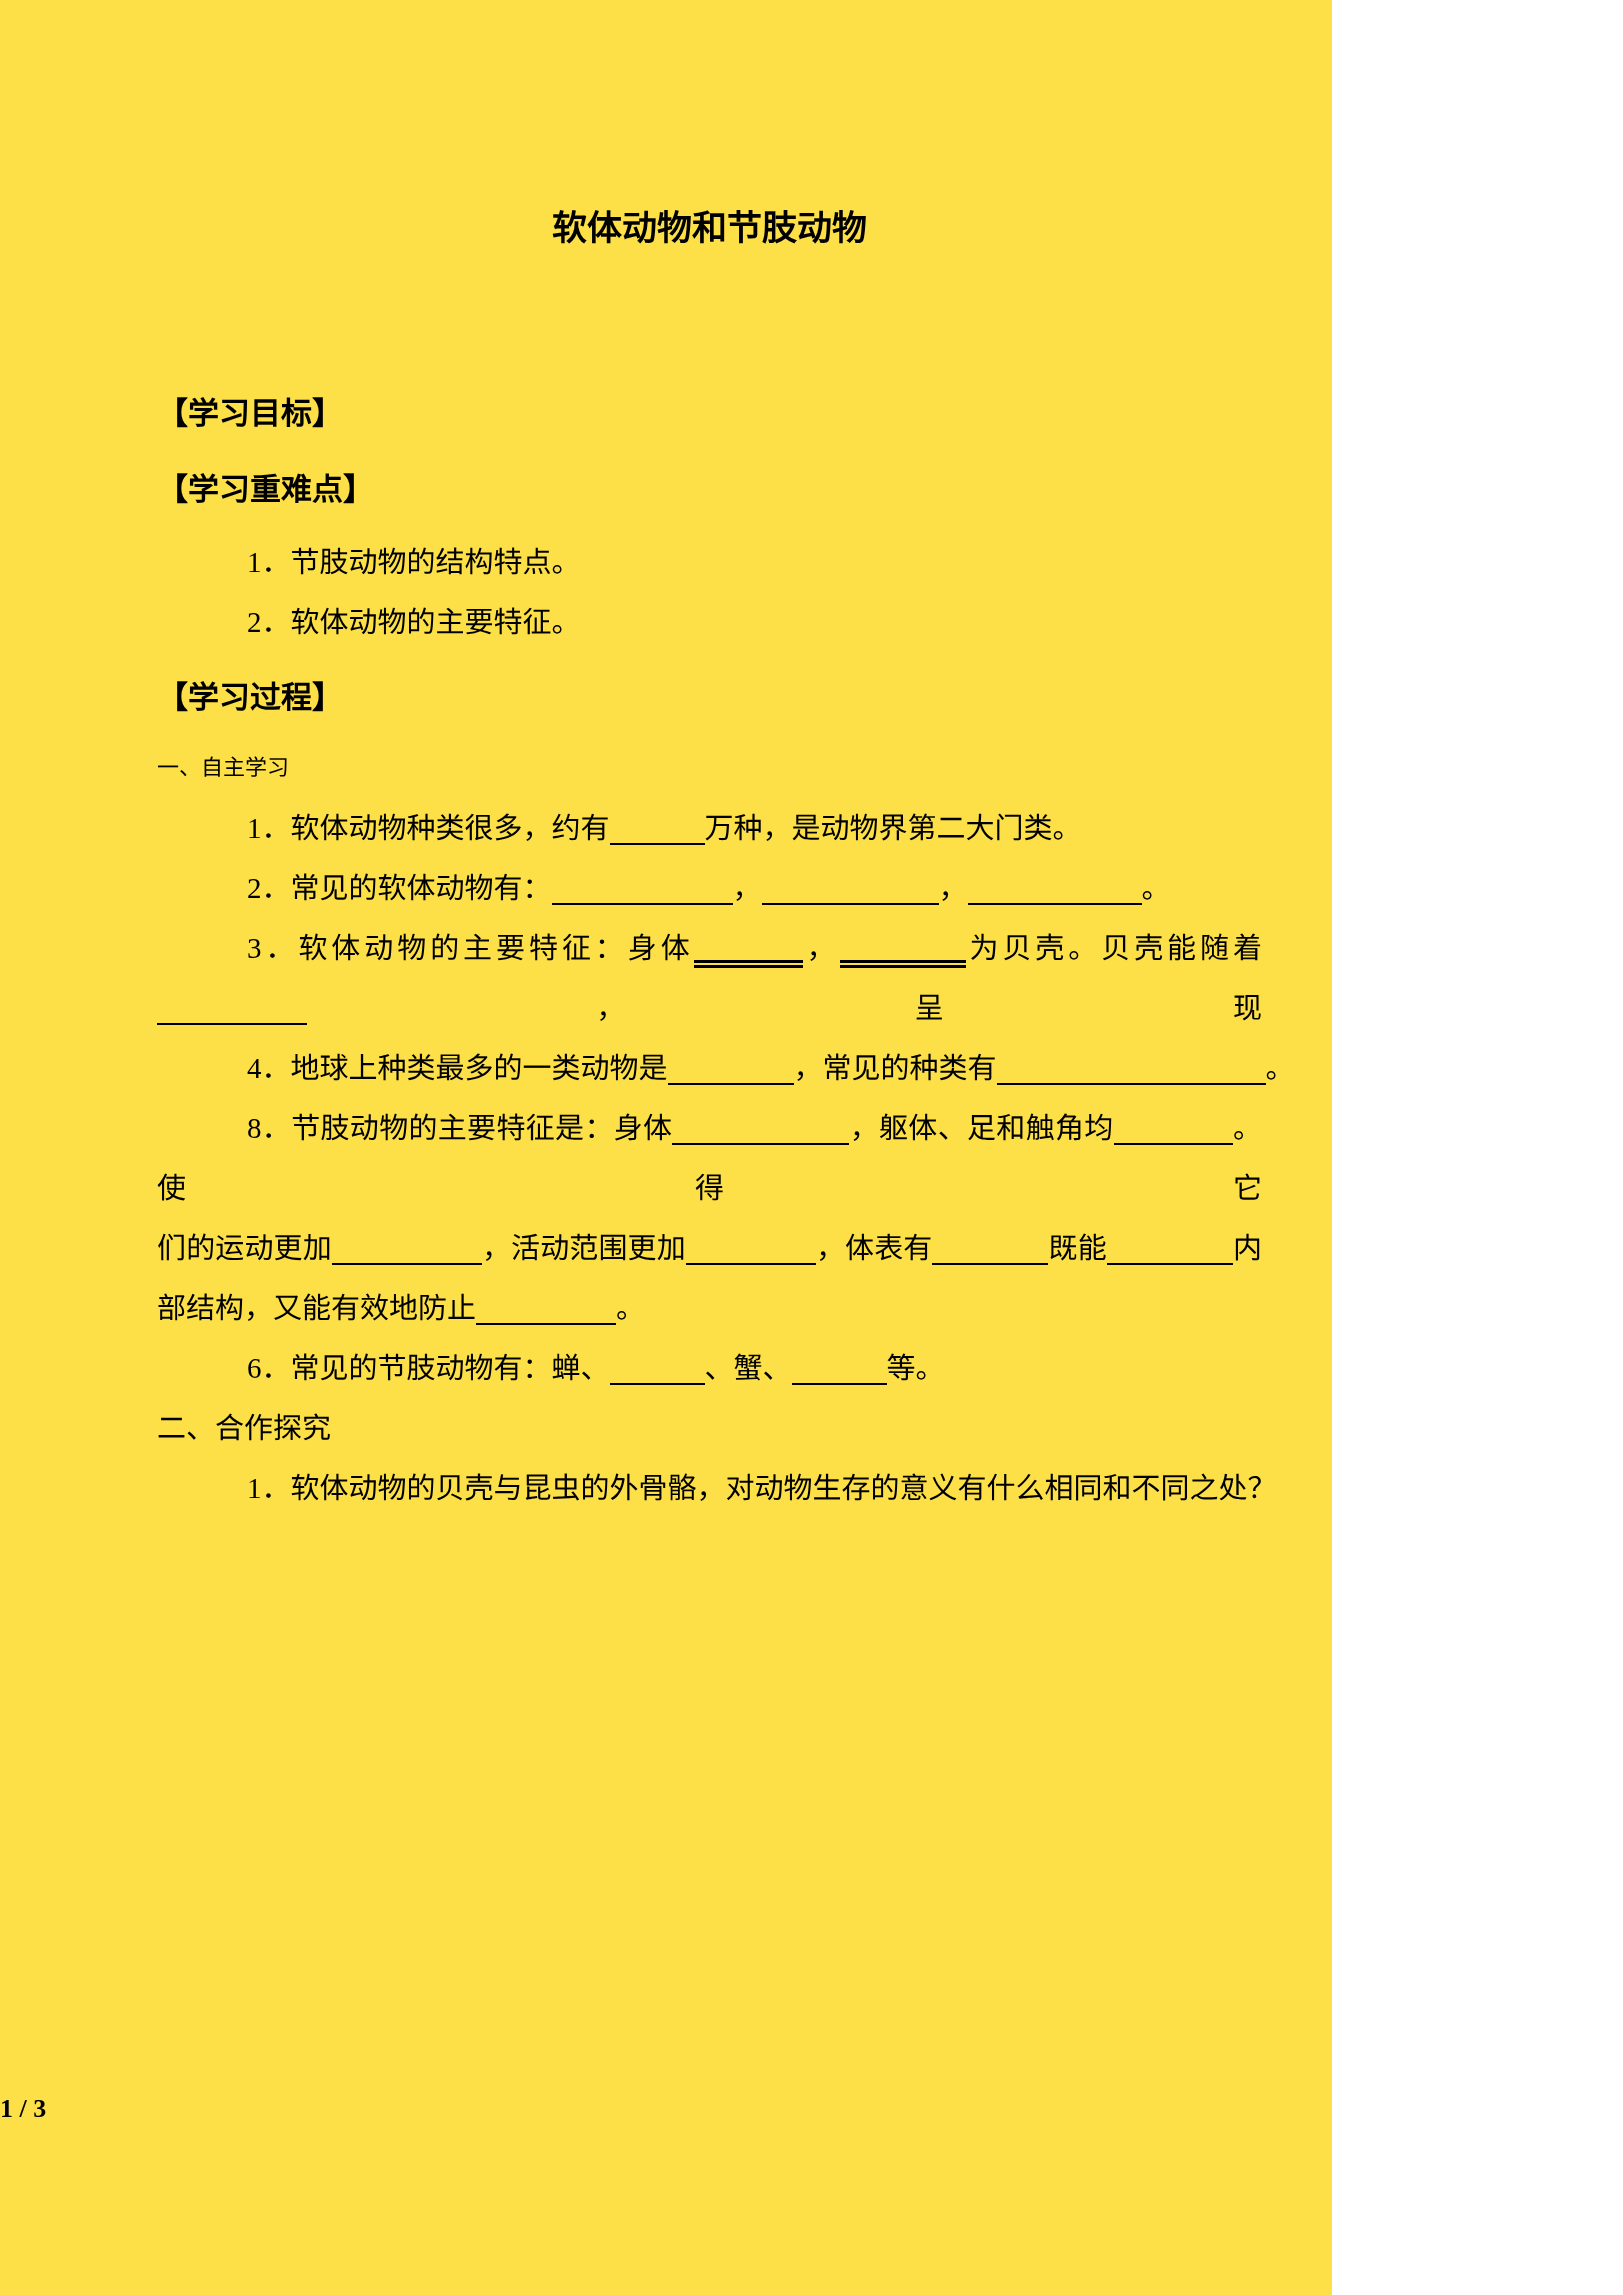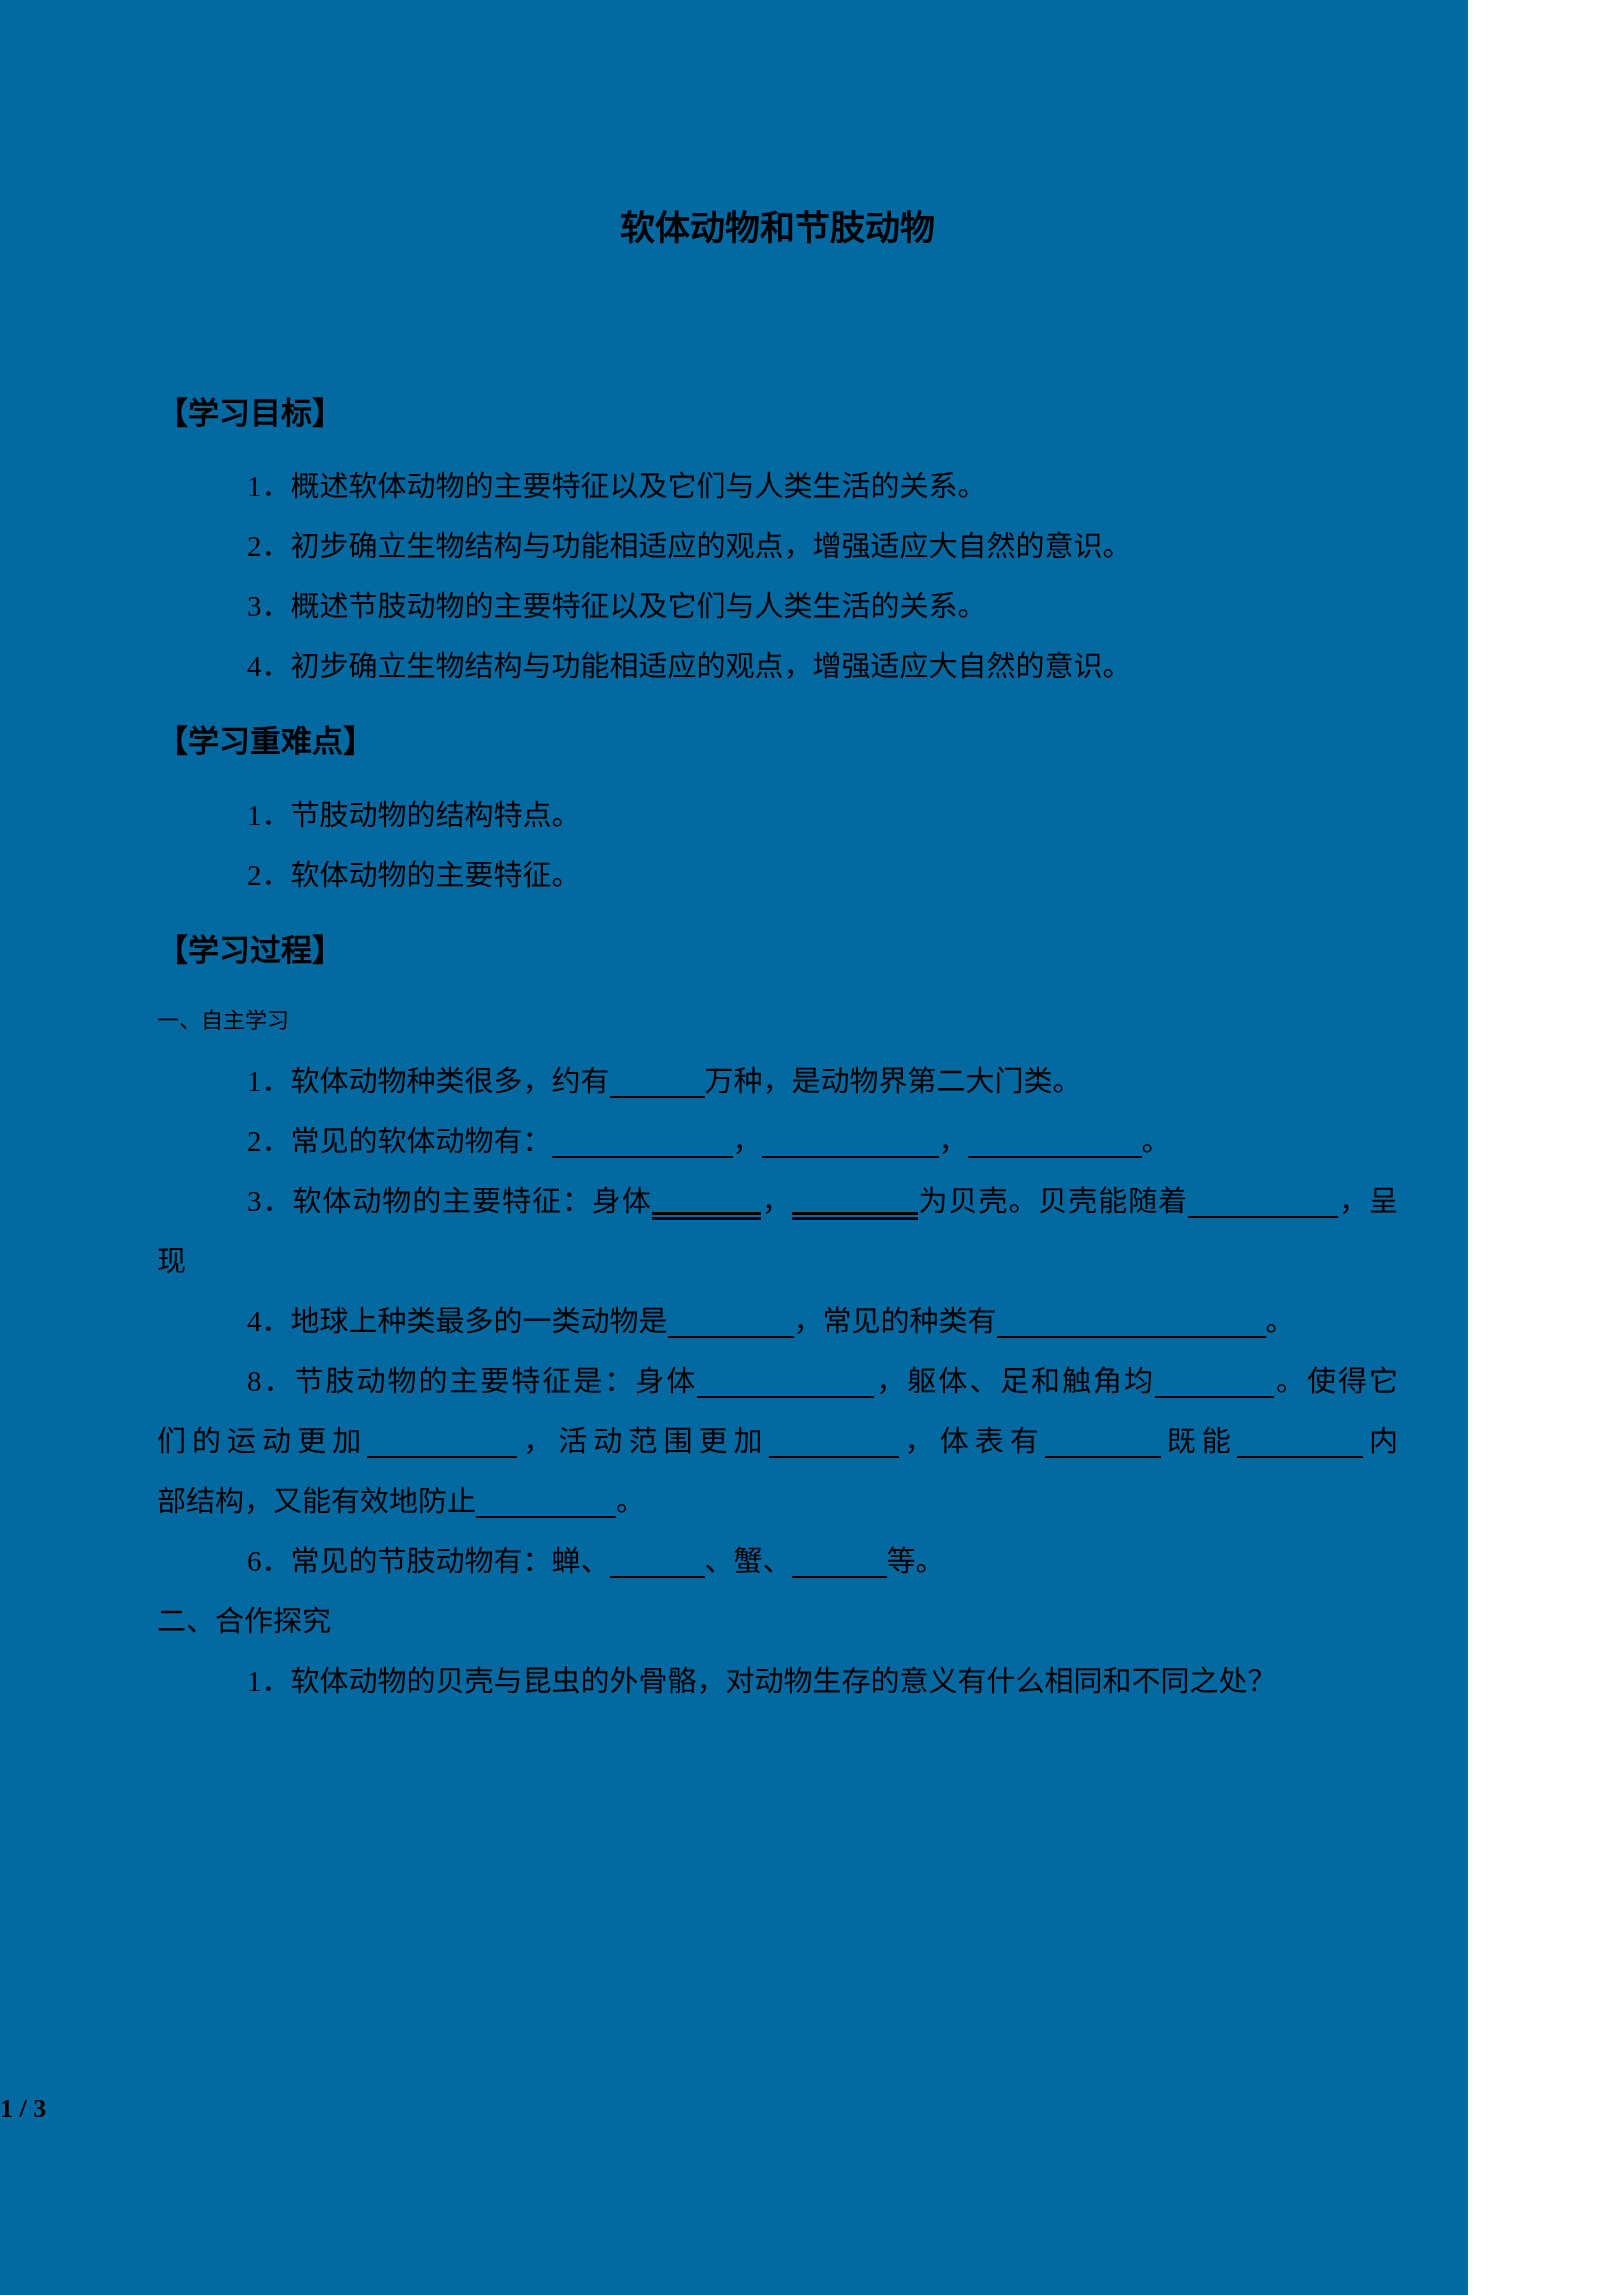--- a/index.html
+++ b/index.html
@@ -3,23 +3,23 @@
 <meta charset="utf-8">
 <title>软体动物和节肢动物</title>
 <style>
   html, body {
     margin: 0;
     padding: 0;
     background: #ffffff;
   }
   .page {
     position: relative;
-    width: 1468px;
+    width: 1332px;
     height: 2295px;
-    background: #0369a1;
+    background: #fde047;
     color: #000000;
     font-family: "Liberation Serif", "DejaVu Serif", serif;
     box-sizing: border-box;
     padding: 205px 70px 0 157px;
     overflow: hidden;
   }
   .doc-title {
     text-align: center;
     font-weight: bold;
     font-size: 35px;
@@ -82,26 +82,20 @@
 </style>
 </head>
 <body>
 
 <div class="page">
 
   <h1 class="doc-title">软体动物和节肢动物</h1>
 
   <div class="section-heading">【学习目标】</div>
 
-  <div class="lines-group">
-      <div class="line indent"><span>1．概述软体动物的主要特征以及它们与人类生活的关系。</span></div>
-      <div class="line indent"><span>2．初步确立生物结构与功能相适应的观点，增强适应大自然的意识。</span></div>
-      <div class="line indent"><span>3．概述节肢动物的主要特征以及它们与人类生活的关系。</span></div>
-      <div class="line indent"><span>4．初步确立生物结构与功能相适应的观点，增强适应大自然的意识。</span></div>
-    </div>
 
   <div class="section-heading later">【学习重难点】</div>
 
   <div class="lines-group">
       <div class="line indent"><span>1．节肢动物的结构特点。</span></div>
       <div class="line indent"><span>2．软体动物的主要特征。</span></div>
     </div>
 
   <div class="section-heading later">【学习过程】</div>
 

